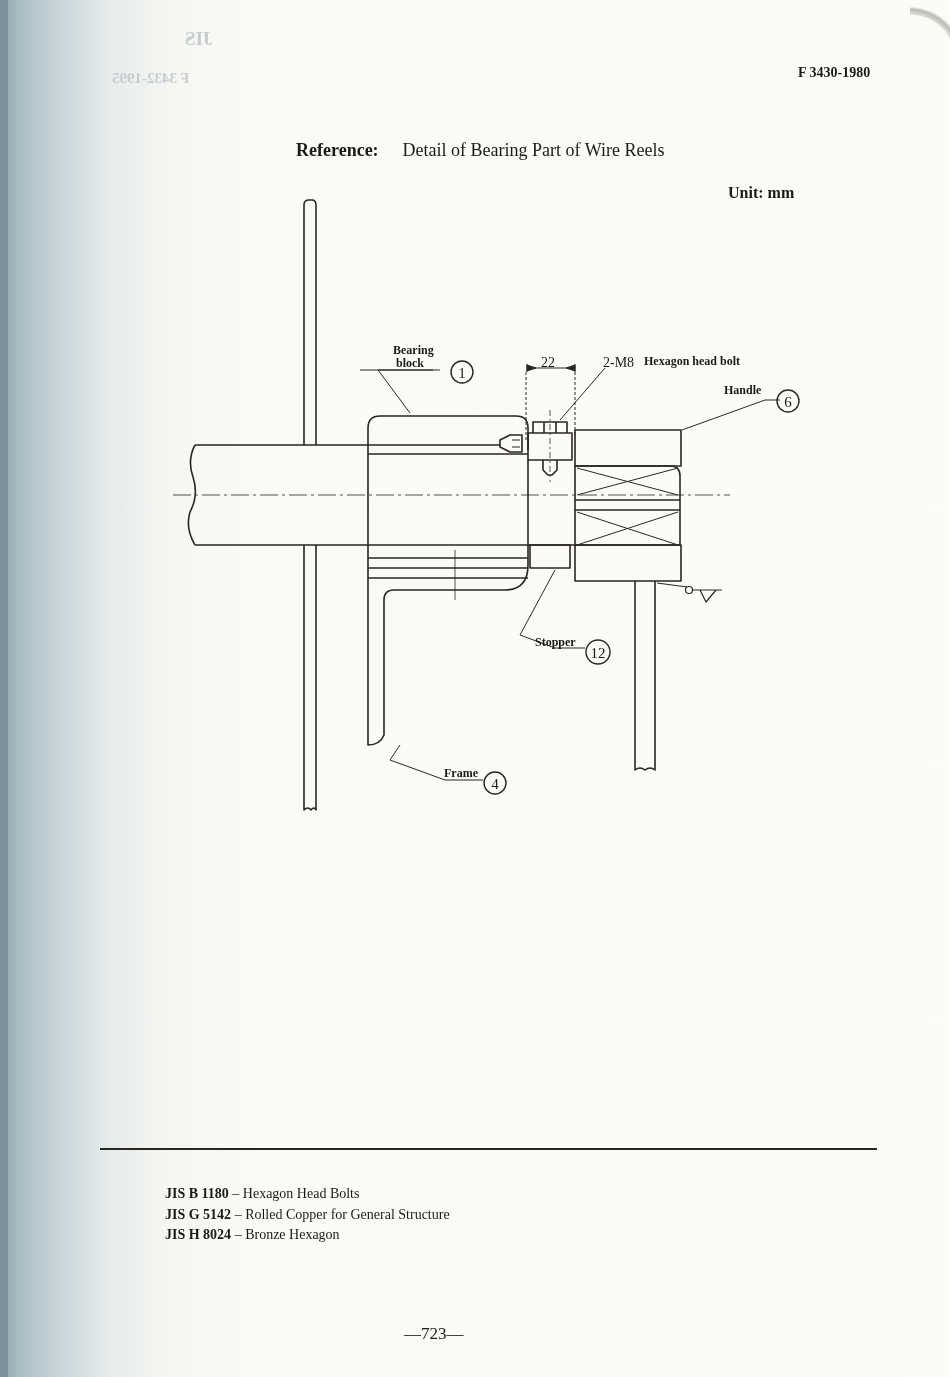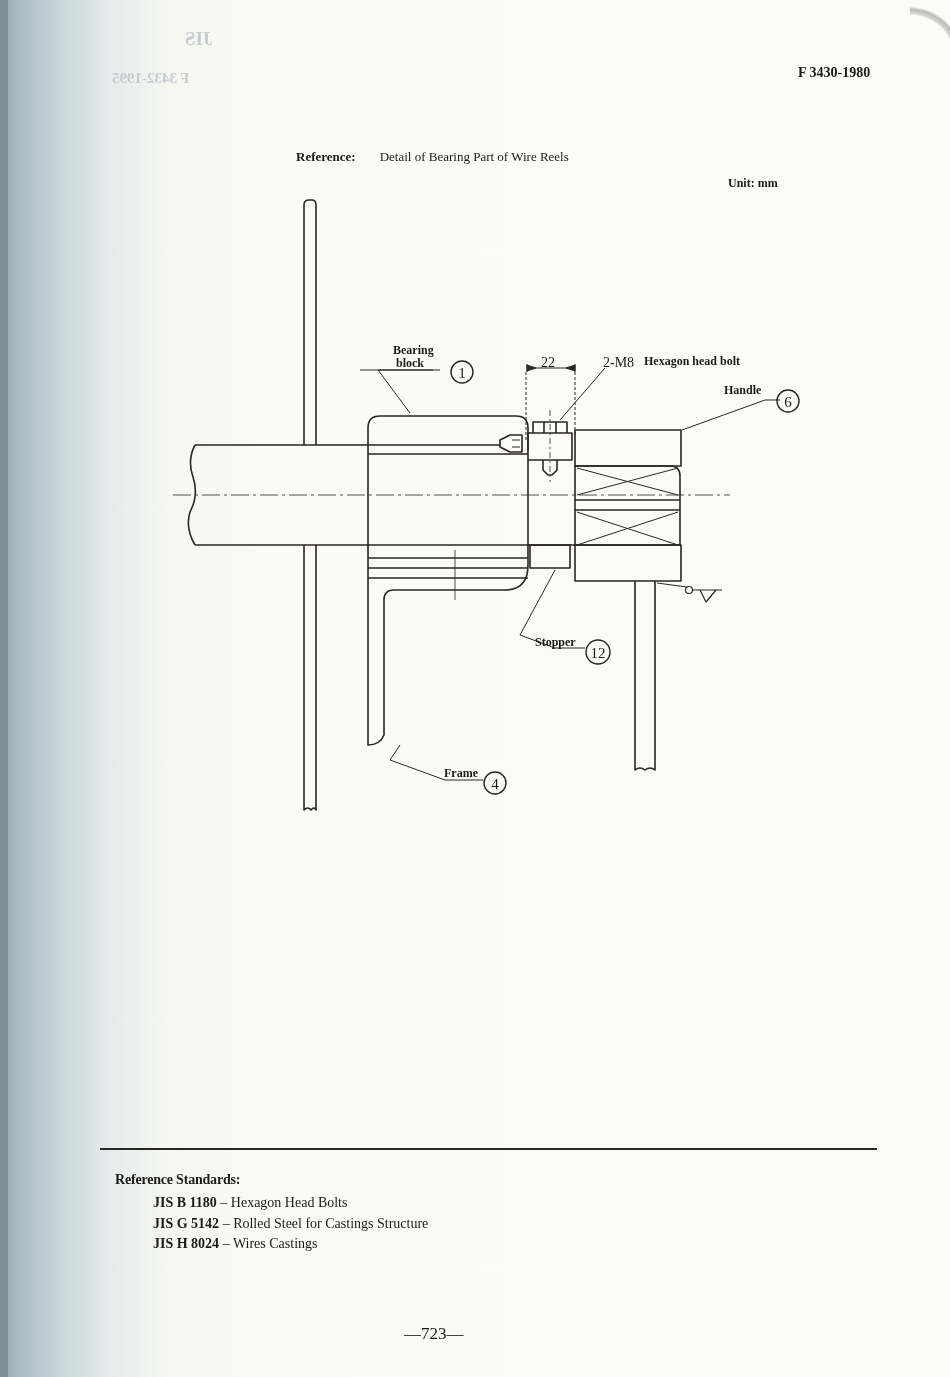--- a/index.html
+++ b/index.html
@@ -9,29 +9,29 @@
     font-family: "Liberation Serif", "DejaVu Serif", serif;
     color:#1c1a18;
   }
   .spine-edge { position:absolute; left:0; top:0; width:8px; height:1377px; background:#7d9099; }
   .corner-curl { position:absolute; right:0; top:0; width:40px; height:60px;
     background: radial-gradient(circle at 0% 100%, transparent 62%, #d9d9d2 64%, #b9bbb5 70%, transparent 74%); }
   .ghost { position:absolute; color:#c6ccd0; font-weight:bold; transform:scaleX(-1); }
   .ghost.jis { left:185px; top:28px; font-size:19px; }
   .ghost.num { left:112px; top:70px; font-size:15px; }
   .doc-id { position:absolute; left:798px; top:65px; font-size:14px; font-weight:bold; }
-  .ref-title { position:absolute; left:296px; top:149px; font-size:13px; }
+  .ref-title { position:absolute; left:296px; top:140px; font-size:18px; }
   .ref-title .lbl { font-weight:bold; margin-right:24px; }
-  .unit { position:absolute; left:728px; top:176px; font-size:12px; font-weight:bold; }
+  .unit { position:absolute; left:728px; top:184px; font-size:16px; font-weight:bold; }
   svg.drawing { position:absolute; left:0; top:0; }
   svg text { font-family:"Liberation Serif", "DejaVu Serif", serif; fill:#1c1a18; }
   .rule { position:absolute; left:100px; top:1148px; width:777px; height:1.5px; background:#2a2622; }
   .refstd { position:absolute; left:115px; top:1172px; font-size:14px; }
   .refstd h3 { margin:0 0 5px 0; font-size:14px; font-weight:bold; letter-spacing:-0.2px; }
-  .refstd ul { list-style:none; margin:0; padding:0 0 0 38px; }
+  .refstd ul { list-style:none; margin:12px; padding:0 0 0 38px; }
   .refstd li { line-height:20.5px; }
   .refstd .code { font-weight:bold; }
   .pageno { position:absolute; left:404px; top:1324px; font-size:17px; }
 </style>
 </head>
 <body>
 
 <div class="spine-edge"></div>
 <div class="corner-curl"></div>
 
@@ -131,23 +131,22 @@
     <text x="462" y="378">1</text>
     <text x="788" y="407">6</text>
     <text x="598" y="658">12</text>
     <text x="495" y="789">4</text>
   </g>
 </svg>
 
 <div class="rule"></div>
 
 <div class="refstd">
-  <h3>Reference Standards:</h3>
   <ul>
     <li><span class="code">JIS B 1180</span> – <span>Hexagon Head Bolts</span></li>
-    <li><span class="code">JIS G 5142</span> – <span>Rolled Steel for Castings Structure</span></li>
-    <li><span class="code">JIS H 8024</span> – <span>Wires Castings</span></li>
+    <li><span class="code">JIS G 5142</span> – <span>Rolled Copper for General Structure</span></li>
+    <li><span class="code">JIS H 8024</span> – <span>Bronze Hexagon</span></li>
   </ul>
 </div>
 
 <div class="pageno">
   <span>—</span><span>723</span><span>—</span>
 </div>
 
 </body></html>

